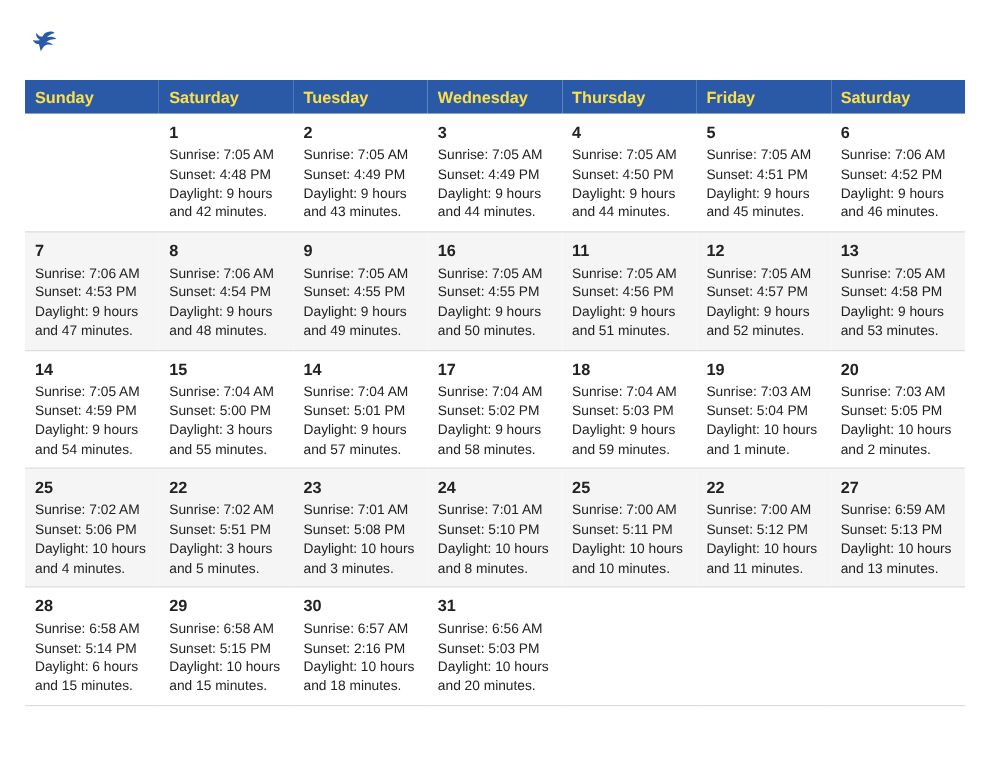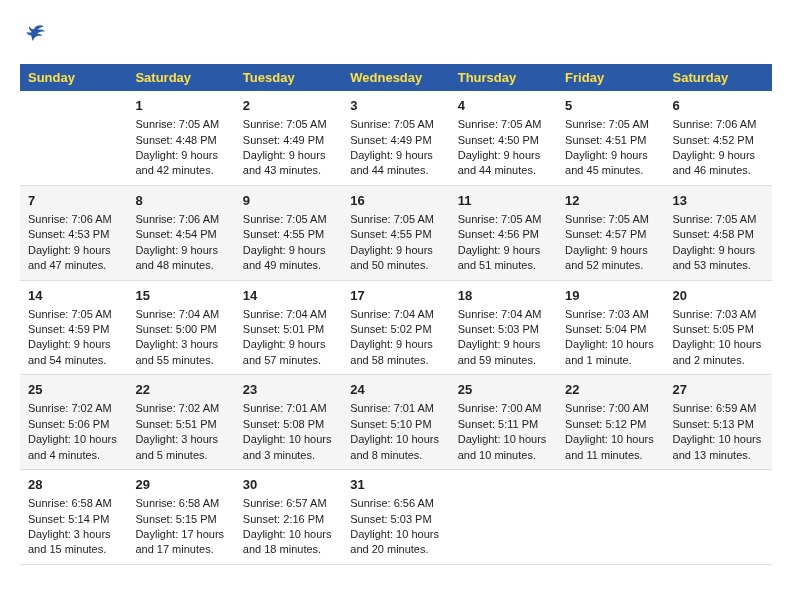--- a/index.html
+++ b/index.html
@@ -292,27 +292,27 @@
           <div>Sunrise: 6:59 AM</div>
           <div>Sunset: 5:13 PM</div>
           <div>Daylight: 10 hours and 13 minutes.</div>
         </td>
       </tr>
       <tr>
         <td>
           <span class="day-num">28</span>
           <div>Sunrise: 6:58 AM</div>
           <div>Sunset: 5:14 PM</div>
-          <div>Daylight: 3 hours and 15 minutes.</div>
+          <div>Daylight: 6 hours and 15 minutes.</div>
         </td>
         <td>
           <span class="day-num">29</span>
           <div>Sunrise: 6:58 AM</div>
           <div>Sunset: 5:15 PM</div>
-          <div>Daylight: 17 hours and 17 minutes.</div>
+          <div>Daylight: 10 hours and 15 minutes.</div>
         </td>
         <td>
           <span class="day-num">30</span>
           <div>Sunrise: 6:57 AM</div>
           <div>Sunset: 2:16 PM</div>
           <div>Daylight: 10 hours and 18 minutes.</div>
         </td>
         <td>
           <span class="day-num">31</span>
           <div>Sunrise: 6:56 AM</div>

